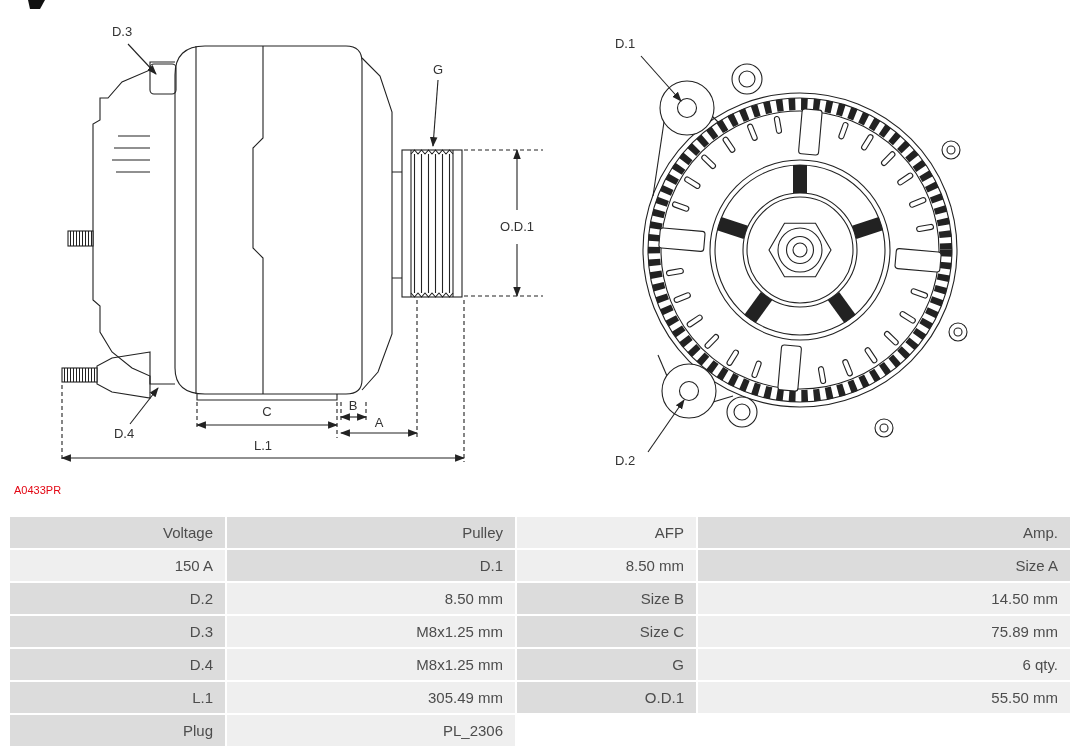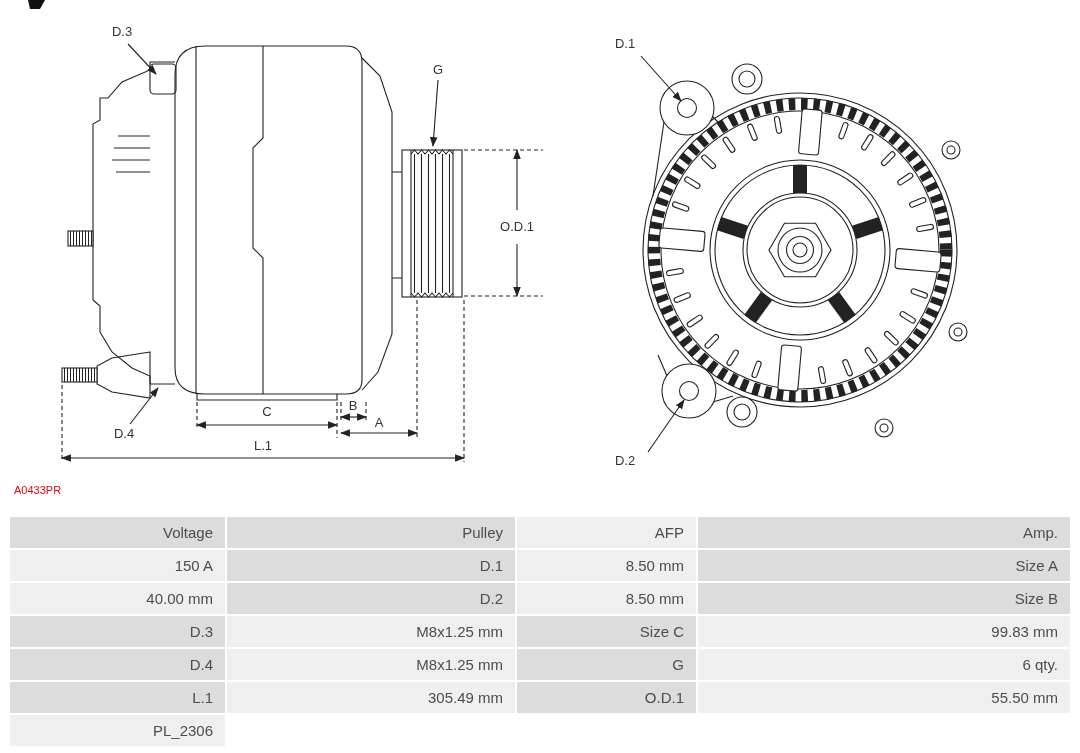--- a/index.html
+++ b/index.html
@@ -233,34 +233,35 @@
   <div class="cell lbl">Voltage</div>
   <div class="cell lbl">Pulley</div>
   <div class="cell val">AFP</div>
 
   <div class="cell lbl">Amp.</div>
   <div class="cell val">150 A</div>
   <div class="cell lbl">D.1</div>
   <div class="cell val">8.50 mm</div>
 
   <div class="cell lbl">Size A</div>
-  <div class="cell val">40.00 mm</div>
   <div class="cell lbl">D.2</div>
   <div class="cell val">8.50 mm</div>
 
   <div class="cell lbl">Size B</div>
+  <div class="cell val">14.50 mm</div>
   <div class="cell lbl">D.3</div>
   <div class="cell val">M8x1.25 mm</div>
 
   <div class="cell lbl">Size C</div>
-  <div class="cell val">99.83 mm</div>
+  <div class="cell val">75.89 mm</div>
   <div class="cell lbl">D.4</div>
   <div class="cell val">M8x1.25 mm</div>
 
   <div class="cell lbl">G</div>
   <div class="cell val">6 qty.</div>
   <div class="cell lbl">L.1</div>
   <div class="cell val">305.49 mm</div>
 
   <div class="cell lbl">O.D.1</div>
   <div class="cell val">55.50 mm</div>
+  <div class="cell lbl">Plug</div>
   <div class="cell val">PL_2306</div>
 </div>
 
 </body></html>

